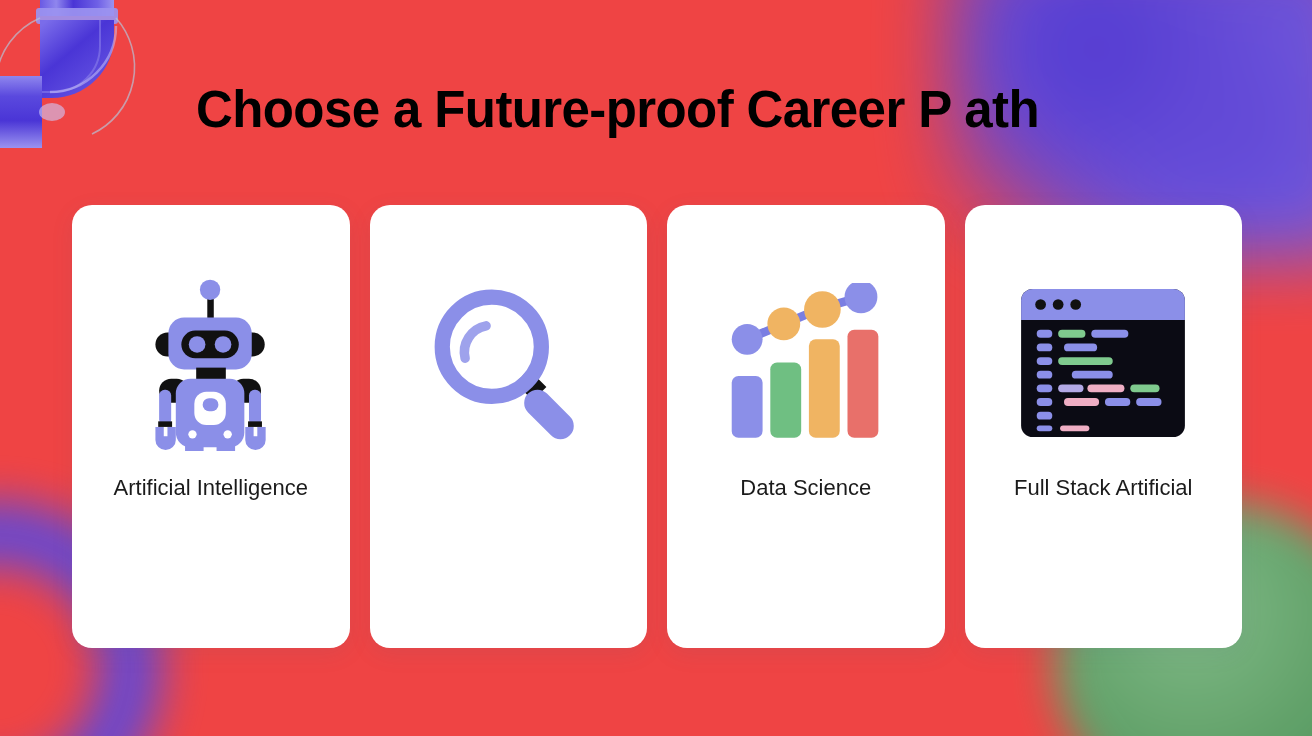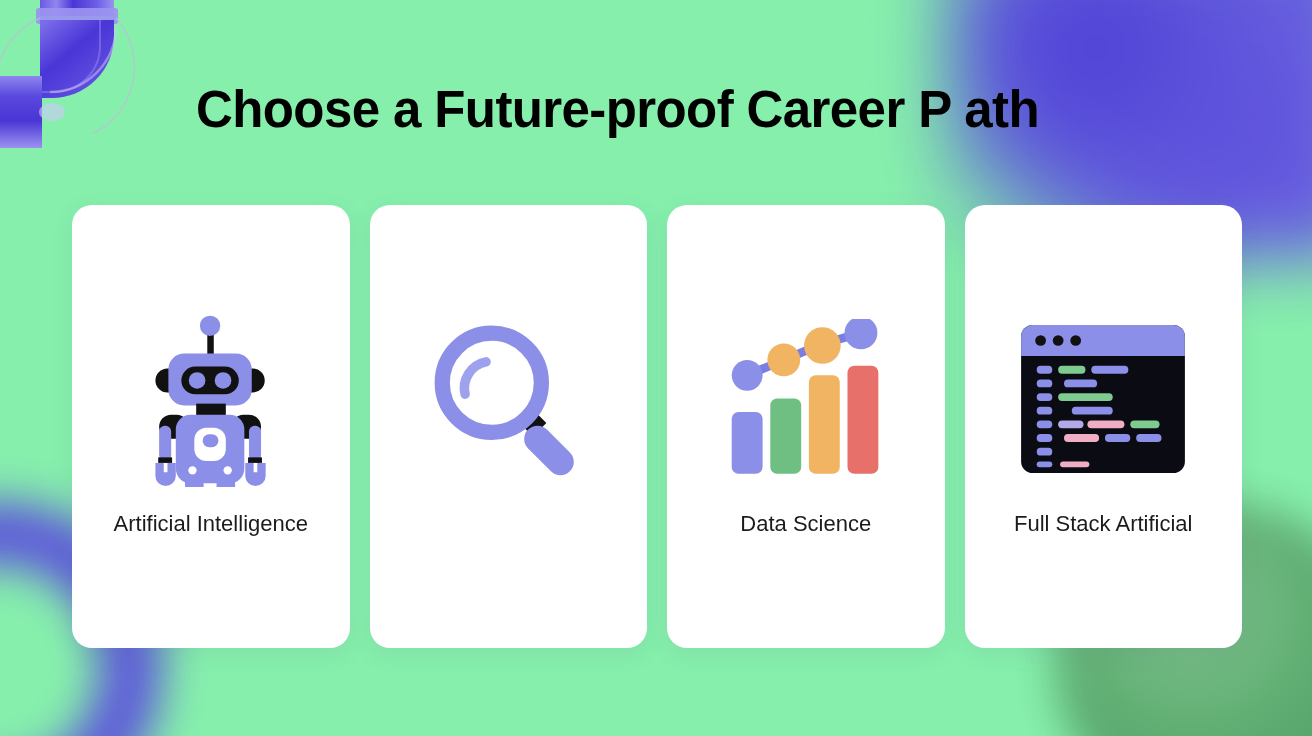--- a/index.html
+++ b/index.html
@@ -4,21 +4,21 @@
 <style>
   * { margin:0; padding:0; box-sizing:border-box; }
   html, body {
     width:1312px; height:736px;
     overflow:hidden;
     font-family:"Liberation Sans", sans-serif;
   }
   #stage {
     position:relative;
     width:1312px; height:736px;
-    background:#86efac;
+    background:#ef4444;
     overflow:hidden;
   }
 
   
   .blob { position:absolute; pointer-events:none; }
 
   #blob-top-right {
     width:430px; height:330px;
     right:-60px; top:-70px;
     background:
@@ -68,21 +68,21 @@
     gap:20px;
   }
   .career-card {
     width:280px;
     background:#ffffff;
     border-radius:20px;
     box-shadow:0 6px 22px rgba(80,95,140,.10);
     display:flex;
     flex-direction:column;
     align-items:center;
-    padding-top:104px;
+    padding-top:68px;
   }
   .card-icon {
     width:180px; height:180px;
     display:flex; align-items:center; justify-content:center;
   }
   .card-label {
     margin-top:22px;
     font-size:22px;
     color:#1b1b1b;
     text-align:center;

